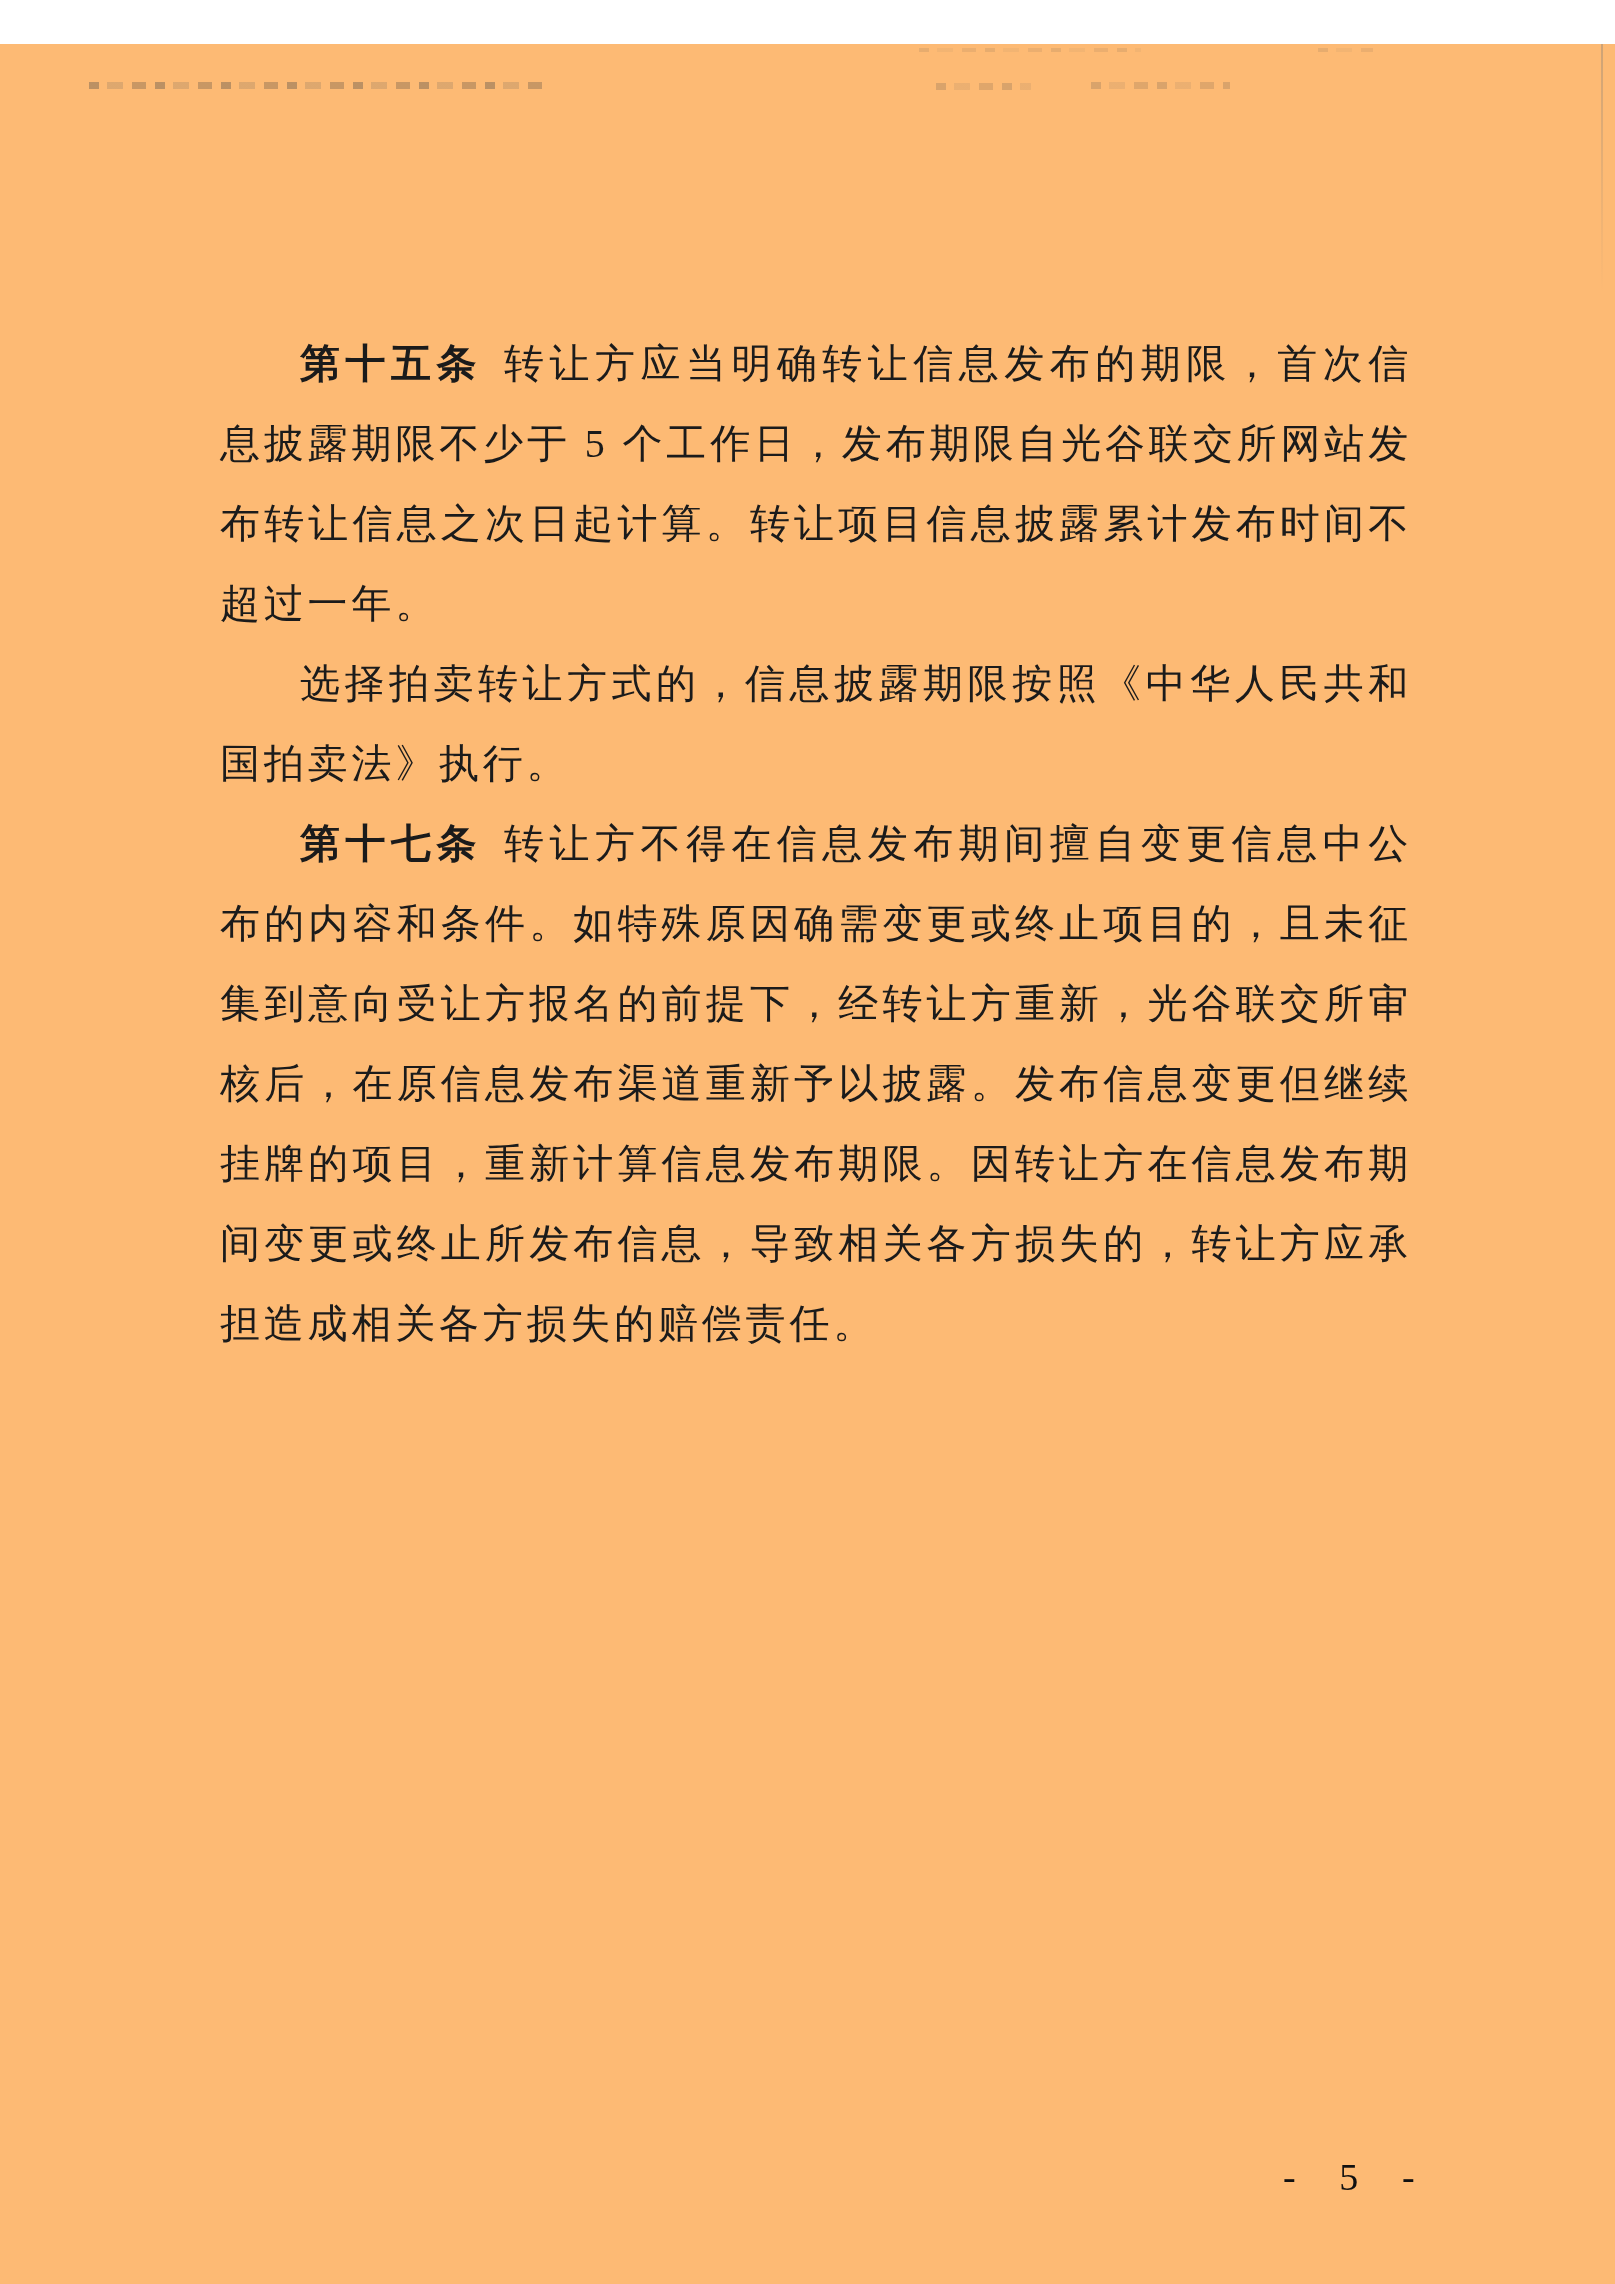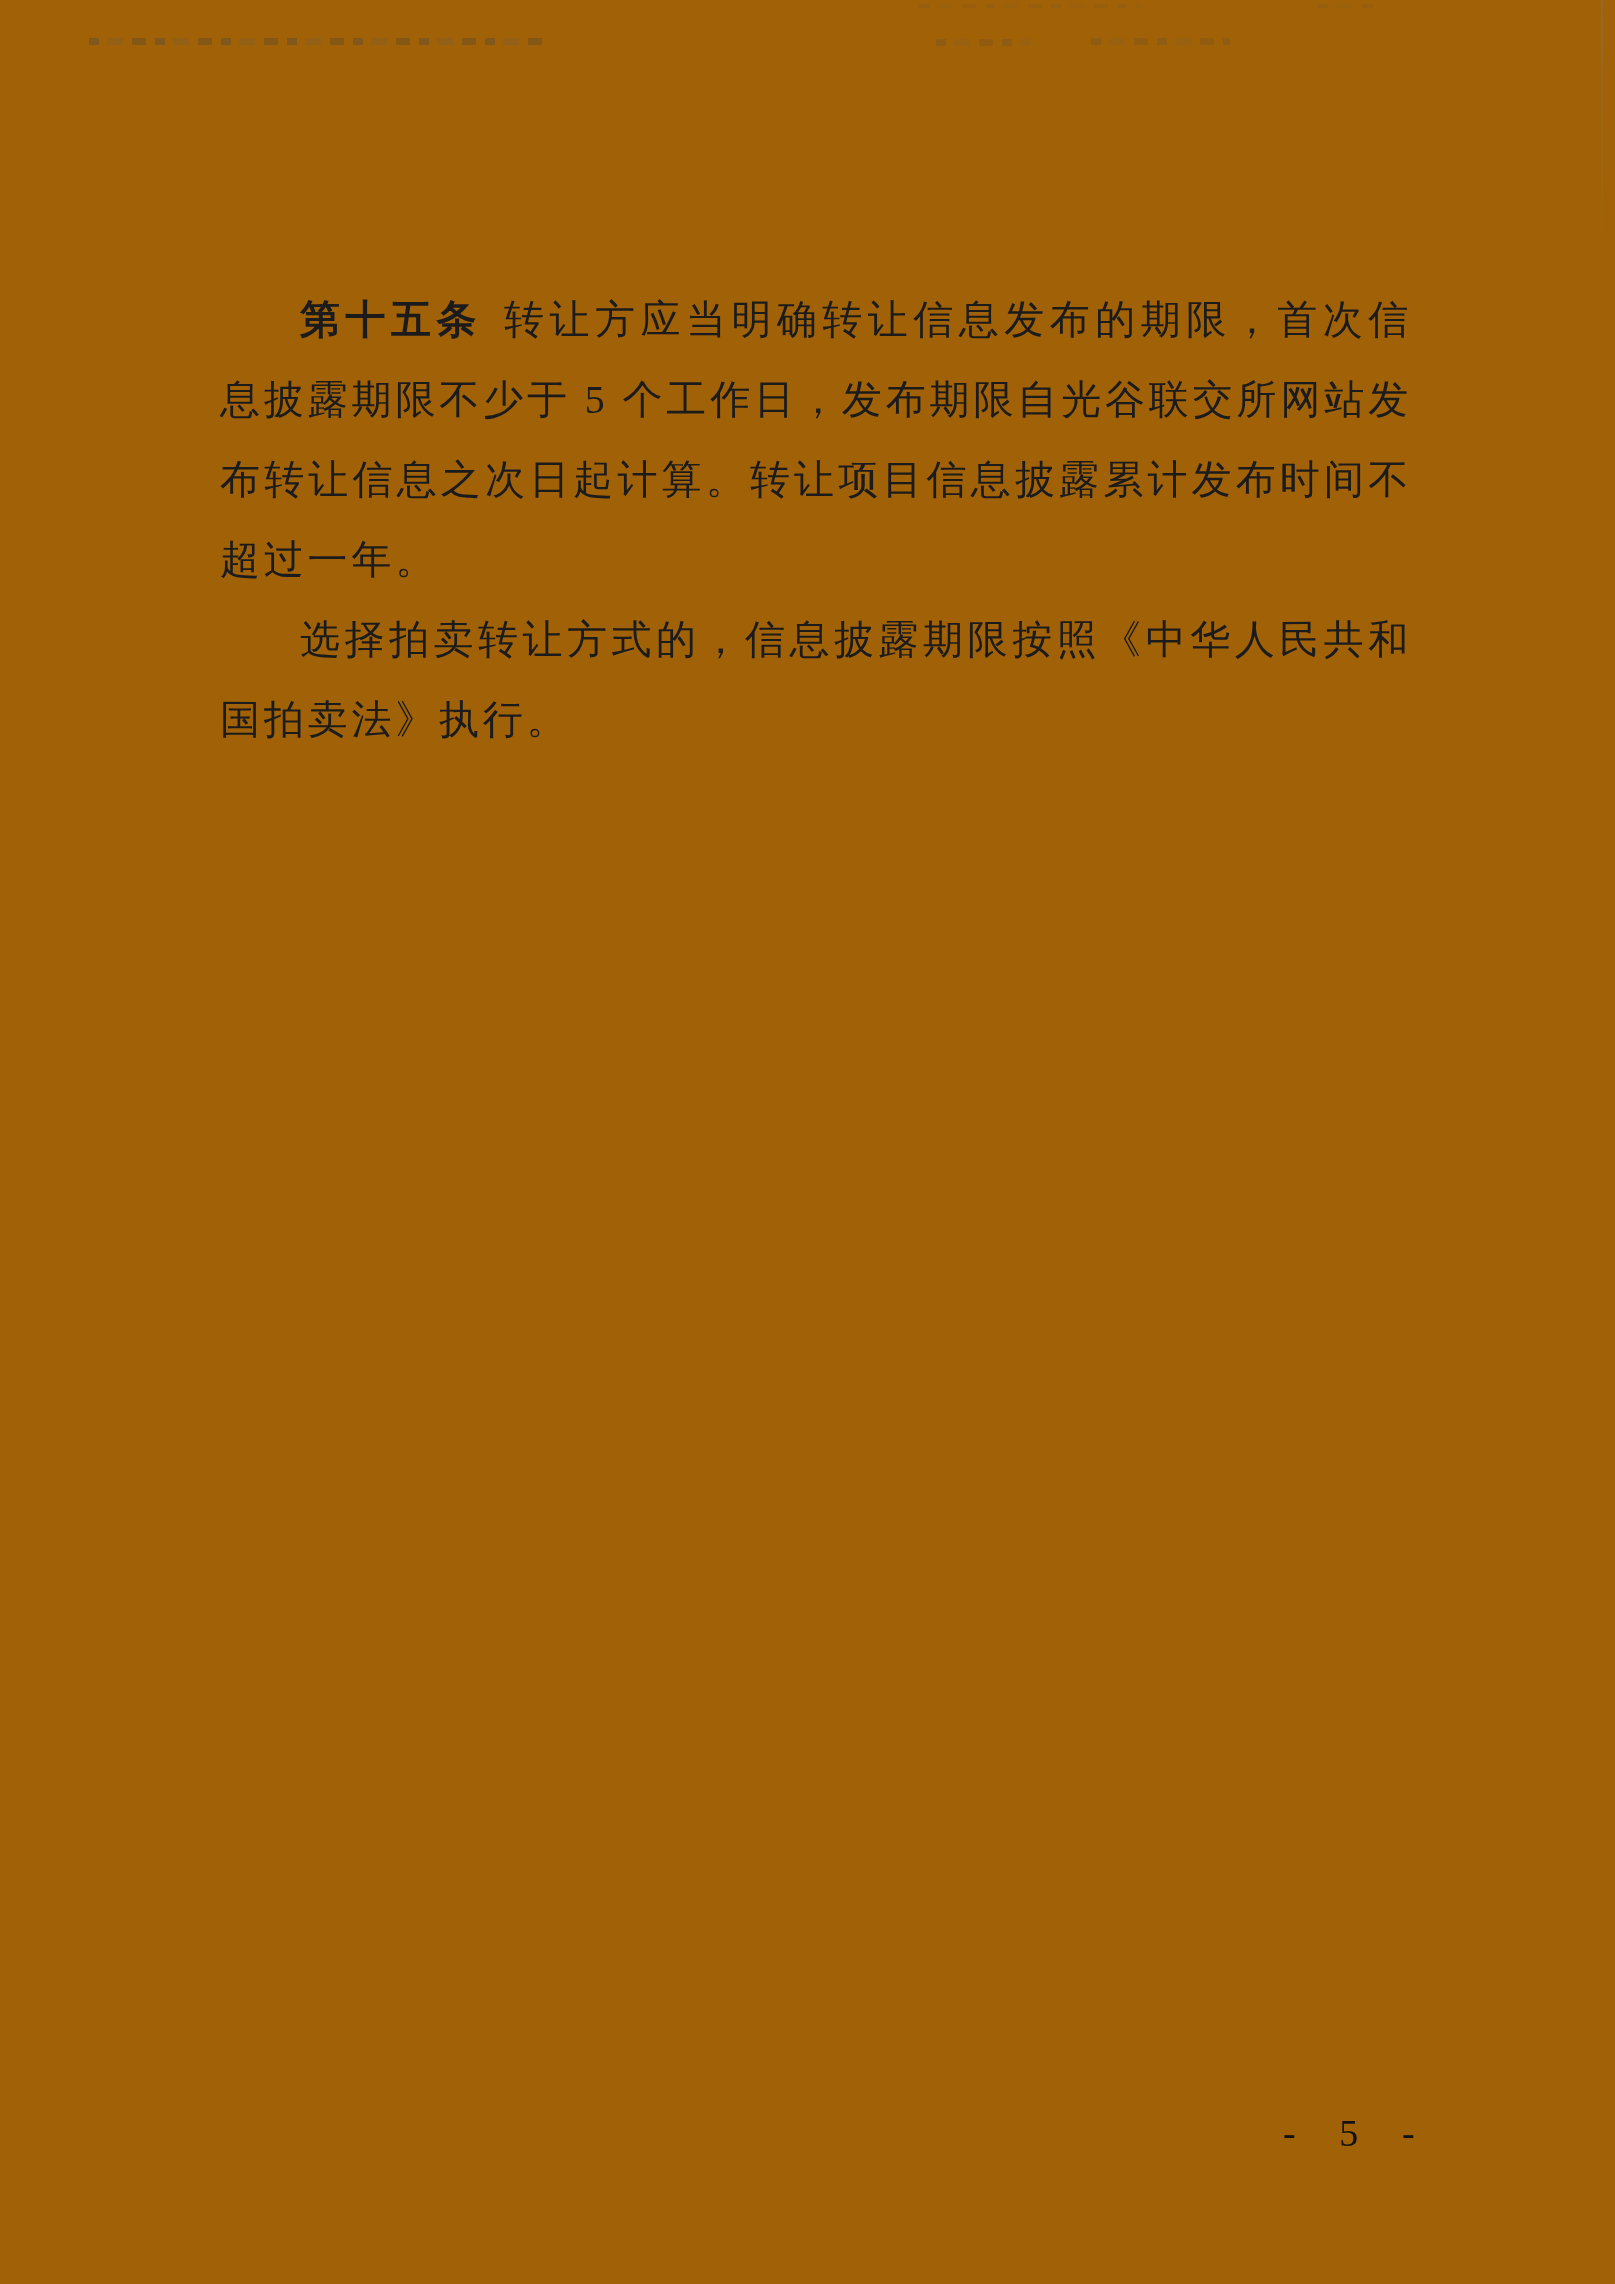--- a/index.html
+++ b/index.html
@@ -11,21 +11,22 @@
     height: 2284px;
     background: #ffffff;
     position: relative;
     font-family: "Liberation Serif", serif;
     color: #1c1c1c;
     overflow: hidden;
   }
   .page {
     position: absolute;
     inset: 0;
-    background: #a16207;
+    background: #fdba74;
+    margin-top: 44px;
   }
 
   
   .doc-body {
     position: absolute;
     left: 220px;
     top: 280px;
     width: 1192px;
     font-size: 40px;
     line-height: 80px;
@@ -102,20 +103,23 @@
 
     <p>
       <span class="para-label">第十五条</span><span>转让方应当明确转让信息发布的期限，首次信息披露期限不少于 5 个工作日，发布期限自光谷联交所网站发布转让信息之次日起计算。转让项目信息披露累计发布时间不超过一年。</span>
     </p>
 
     <p>
       <span>选择拍卖转让方式的，信息披露期限按照《中华人民共和国拍卖法》执行。</span>
     </p>
 
 
+    <p>
+      <span class="para-label">第十七条</span><span>转让方不得在信息发布期间擅自变更信息中公布的内容和条件。如特殊原因确需变更或终止项目的，且未征集到意向受让方报名的前提下，经转让方重新，光谷联交所审核后，在原信息发布渠道重新予以披露。发布信息变更但继续挂牌的项目，重新计算信息发布期限。因转让方在信息发布期间变更或终止所发布信息，导致相关各方损失的，转让方应承担造成相关各方损失的赔偿责任。</span>
+    </p>
 
 
   </div>
 
   <div class="page-number">- 5 -</div>
 
 </div>
 
 
 </body></html>

